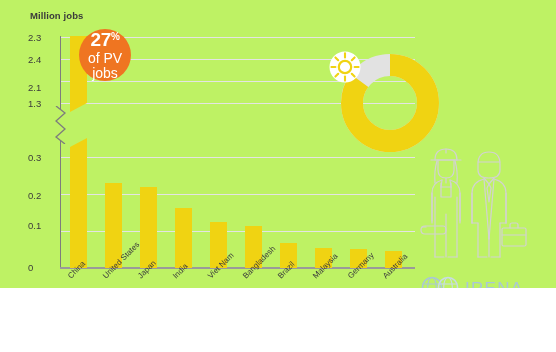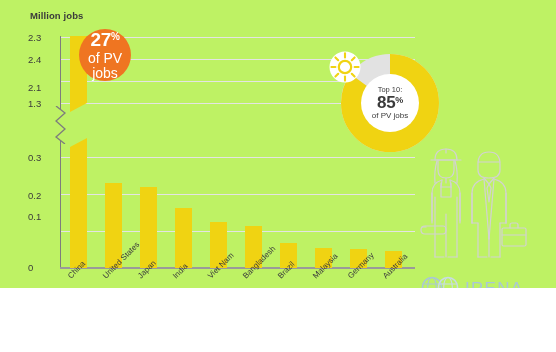--- a/index.html
+++ b/index.html
@@ -235,21 +235,21 @@
 
   <div class="axis-title">Million jobs</div>
 
   <div class="tick-col">
     <div class="tick" style="top:7px;">2.3</div>
     <div class="tick" style="top:29px;">2.4</div>
     <div class="tick" style="top:57px;">2.1</div>
     <div class="tick" style="top:73px;">1.3</div>
     <div class="tick" style="top:127px;">0.3</div>
     <div class="tick" style="top:165px;">0.2</div>
-    <div class="tick" style="top:186px;">0.1</div>
+    <div class="tick" style="top:195px;">0.1</div>
     <div class="tick" style="top:237px;">0</div>
   </div>
 
   <div class="plot">
 
     <div class="gridline" style="top:7px;"></div>
     <div class="gridline" style="top:29px;"></div>
     <div class="gridline" style="top:51px;"></div>
     <div class="gridline" style="top:73px;"></div>
     <div class="gridline" style="top:127px;"></div>
@@ -300,25 +300,20 @@
       <div>of PV</div>
       <div>jobs</div>
     </div>
   </div>
 
   <div class="donut-wrap">
     <svg width="100" height="100" viewBox="0 0 100 100">
       <circle cx="50" cy="50" r="38" fill="none" stroke="#e2e2e2" stroke-width="22"></circle>
       <circle cx="50" cy="50" r="38" fill="none" stroke="#f0d312" stroke-width="22" stroke-dasharray="202.9 35.8" transform="rotate(-90 50 50)"></circle>
     </svg>
-    <div class="donut-center">
-      <div class="d-top">Top 10:</div>
-      <div class="d-big"><span>85</span><sup>%</sup></div>
-      <div class="d-sub">of PV jobs</div>
-    </div>
   </div>
 
   <svg class="sun-icon" viewBox="0 0 34 34">
     <circle cx="17" cy="17" r="15.5" fill="#ffffff"></circle>
     <circle cx="17" cy="17" r="6.2" fill="none" stroke="#f0d312" stroke-width="2.2"></circle>
     <g stroke="#f0d312" stroke-width="2.1" stroke-linecap="round">
       <line x1="17" y1="3.4" x2="17" y2="7.4"></line>
       <line x1="17" y1="26.6" x2="17" y2="30.6"></line>
       <line x1="3.4" y1="17" x2="7.4" y2="17"></line>
       <line x1="26.6" y1="17" x2="30.6" y2="17"></line>

